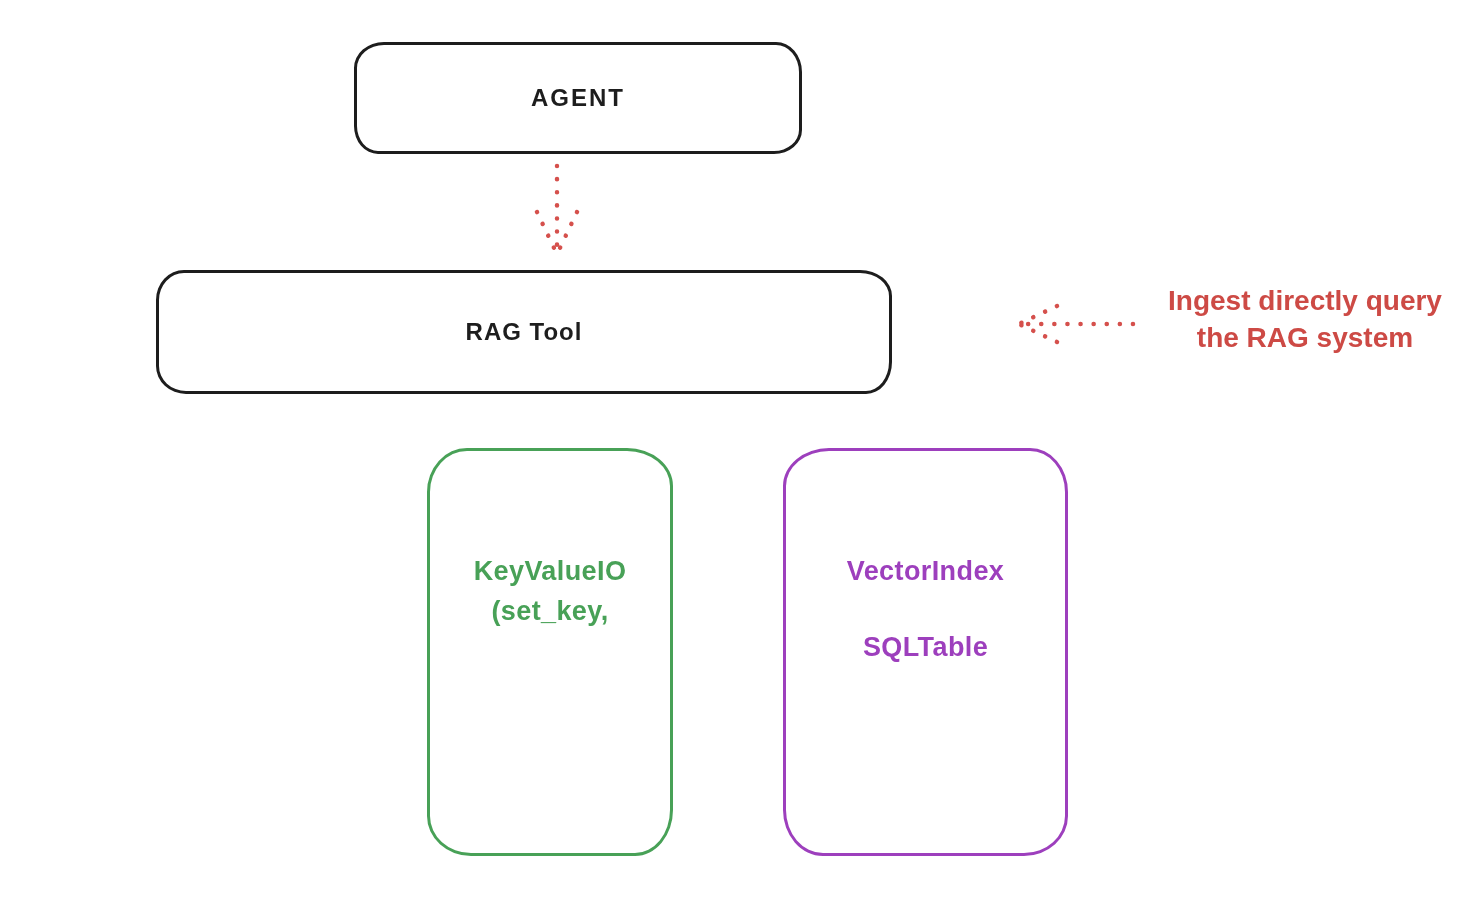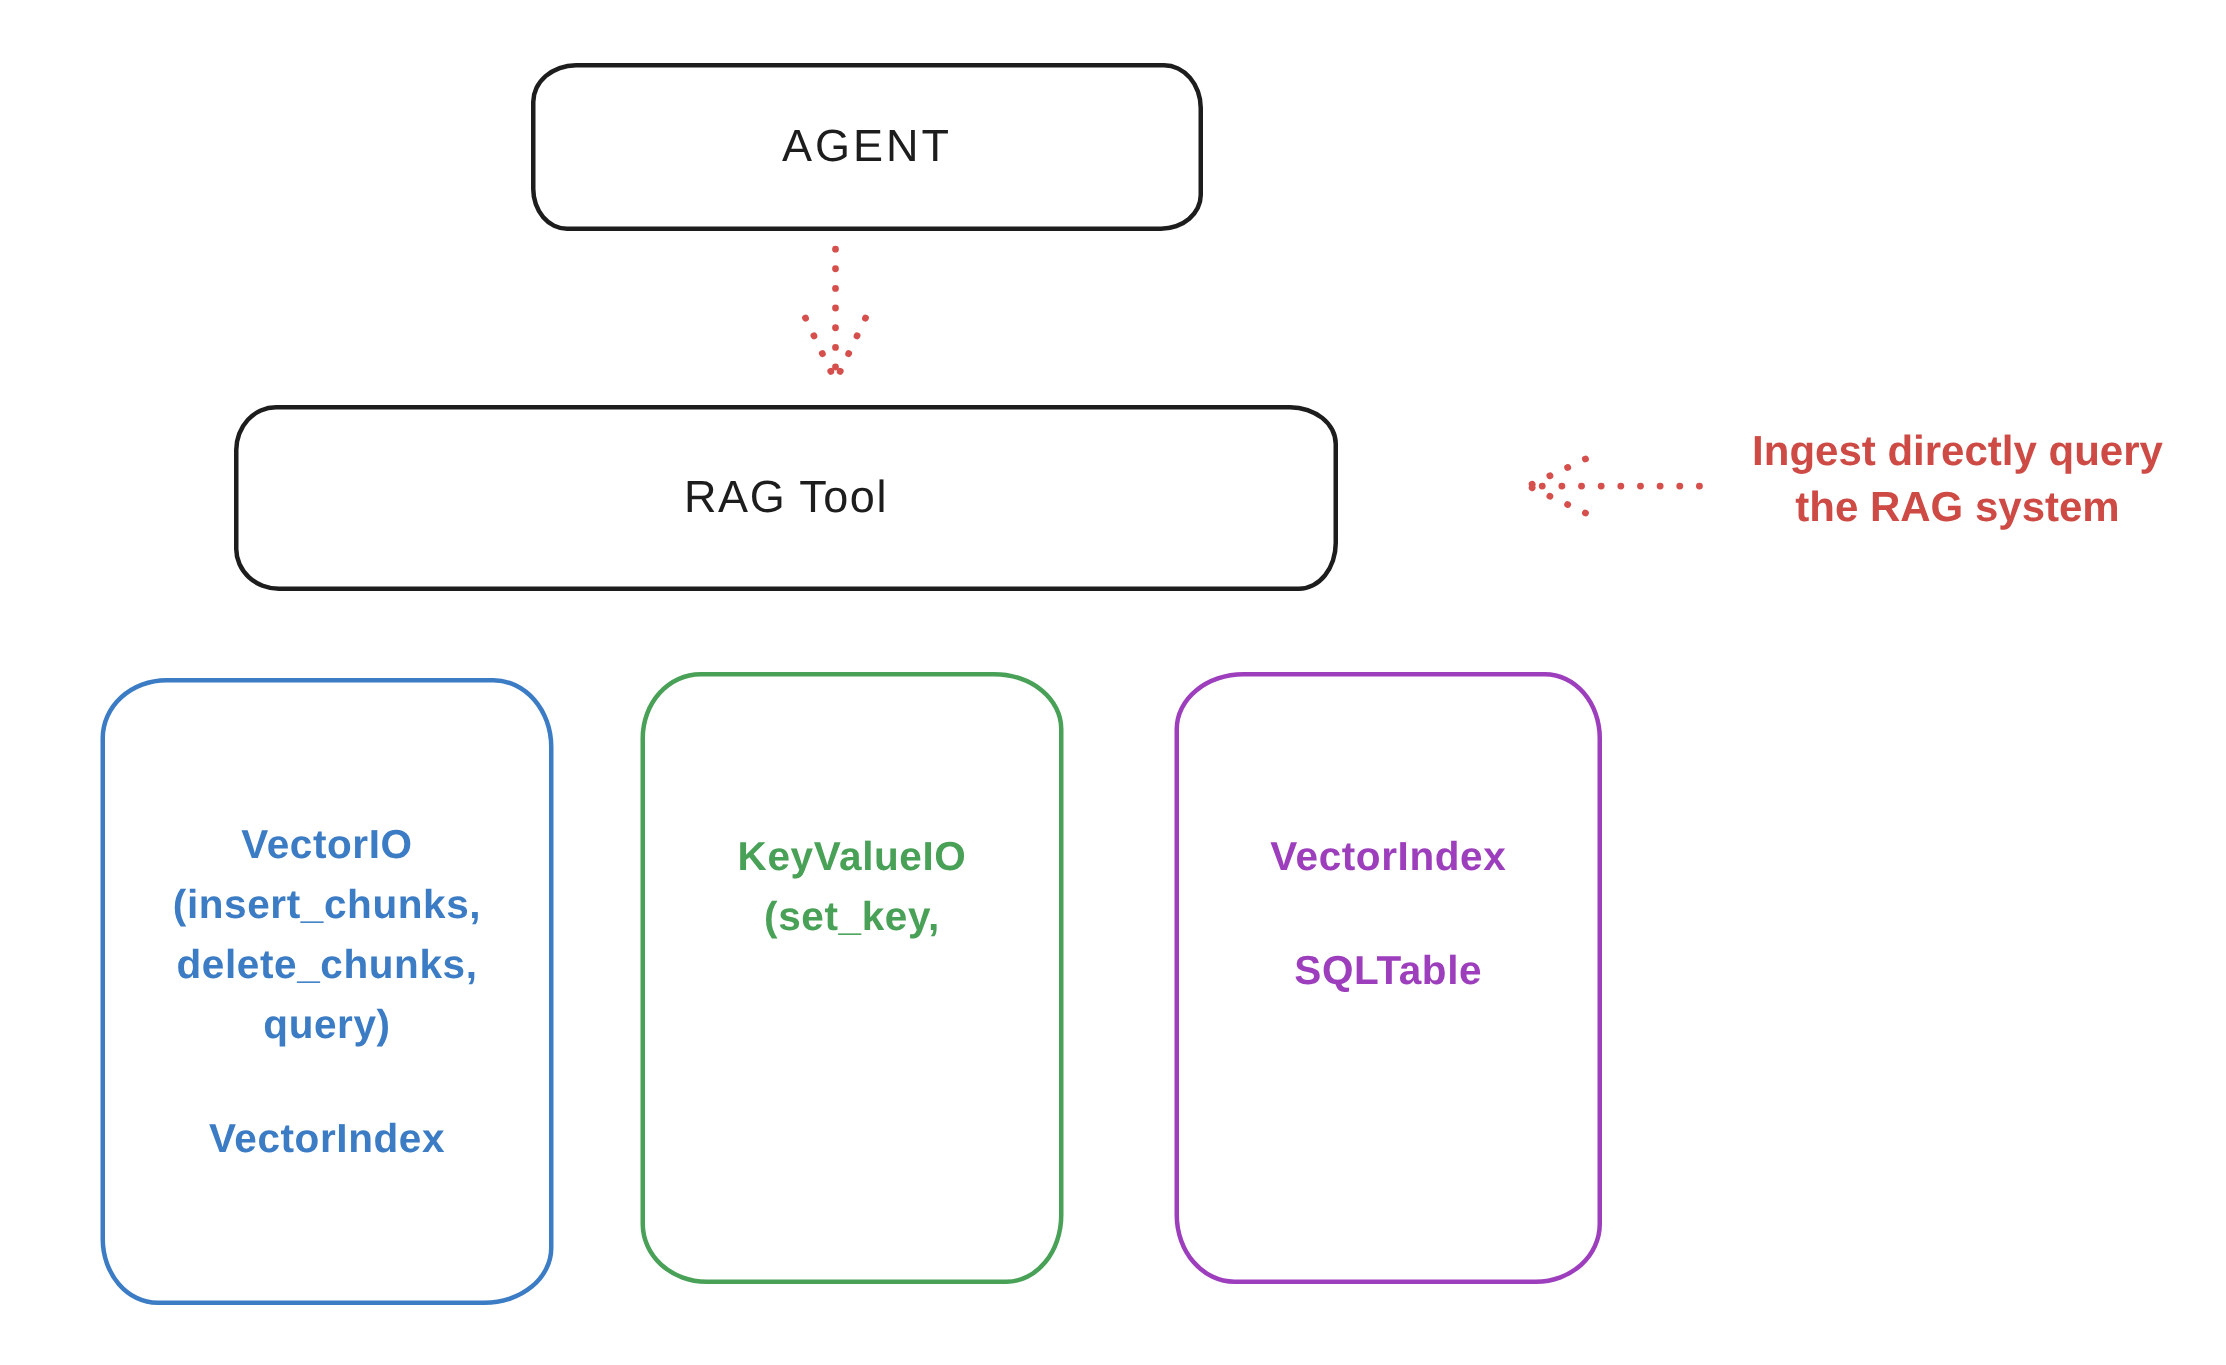--- a/index.html
+++ b/index.html
@@ -21,22 +21,22 @@
     display: flex;
     flex-direction: column;
     align-items: center;
     background: #ffffff;
     text-align: center;
   }
   .node-black {
     border: 3.5px solid #1d1d1d;
     color: #1d1d1d;
     justify-content: center;
-    font-size: 30px;
-    font-weight: 400;
+    font-size: 24px;
+    font-weight: 700;
     letter-spacing: 2px;
   }
   .node-agent {
     left: 354px; top: 42px; width: 448px; height: 112px;
     border-radius: 30px 26px 28px 24px / 26px 30px 24px 28px;
   }
   .node-rag {
     left: 156px; top: 270px; width: 736px; height: 124px;
     border-radius: 28px 32px 26px 30px / 30px 26px 32px 28px;
     letter-spacing: 1px;
@@ -48,21 +48,21 @@
     line-height: 40px;
   }
   .node-vector {
     left: 67px; top: 452px; width: 302px; height: 418px;
     border: 3px solid #3b7cc4;
     color: #3b7cc4;
     border-radius: 44px 40px 46px 38px / 40px 46px 38px 44px;
     padding-top: 88px;
   }
   .node-kv {
-    left: 427px; top: 448px; width: 282px; height: 408px;
+    left: 427px; top: 448px; width: 246px; height: 408px;
     border: 3px solid #48a157;
     color: #48a157;
     border-radius: 40px 46px 38px 44px / 44px 38px 46px 40px;
     padding-top: 100px;
   }
   .node-rel {
     left: 783px; top: 448px; width: 285px; height: 408px;
     border: 3px solid #9d3fbd;
     color: #9d3fbd;
     border-radius: 46px 38px 44px 40px / 38px 44px 40px 46px;
@@ -113,27 +113,20 @@
       <line x1="44" y1="11" x2="8" y2="28"></line>
       <line x1="44" y1="47" x2="8" y2="30"></line>
     </g>
   </svg>
 
   <div class="annotation">
     <div>Ingest directly query</div>
     <div>the RAG system</div>
   </div>
 
-  <div class="node node-colored node-vector">
-    <div>VectorIO</div>
-    <div>(insert_chunks,</div>
-    <div>delete_chunks,</div>
-    <div>query)</div>
-    <div class="index-label">VectorIndex</div>
-  </div>
 
   <div class="node node-colored node-kv">
     <div>KeyValueIO</div>
     <div>(set_key,</div>
   </div>
 
   <div class="node node-colored node-rel">
     <div>VectorIndex</div>
     <div class="index-label">SQLTable</div>
   </div>

